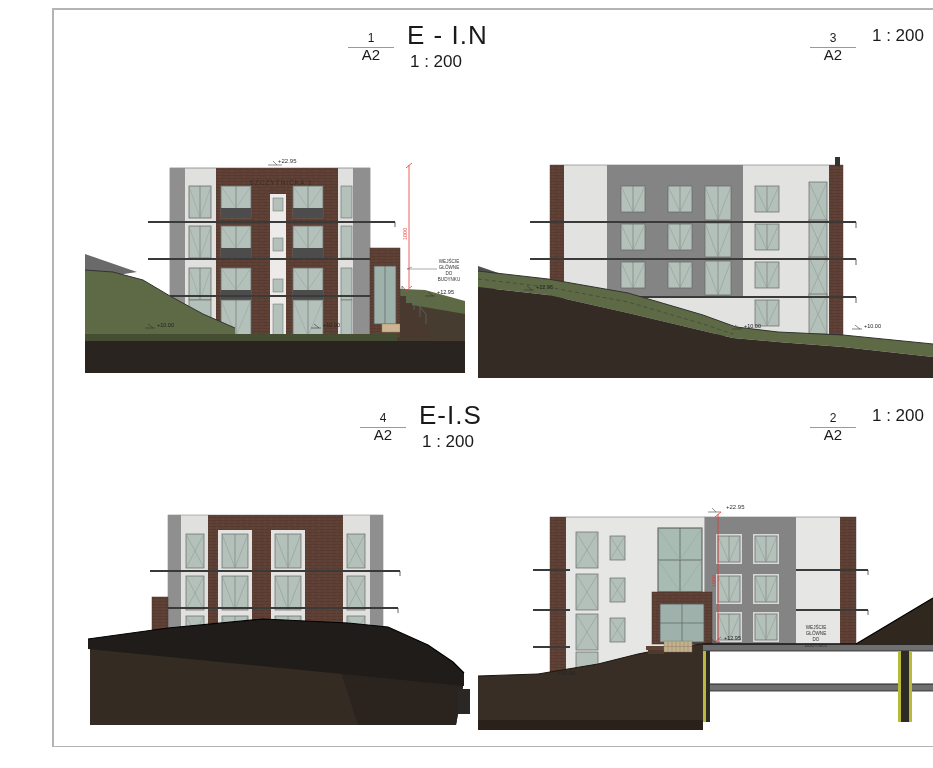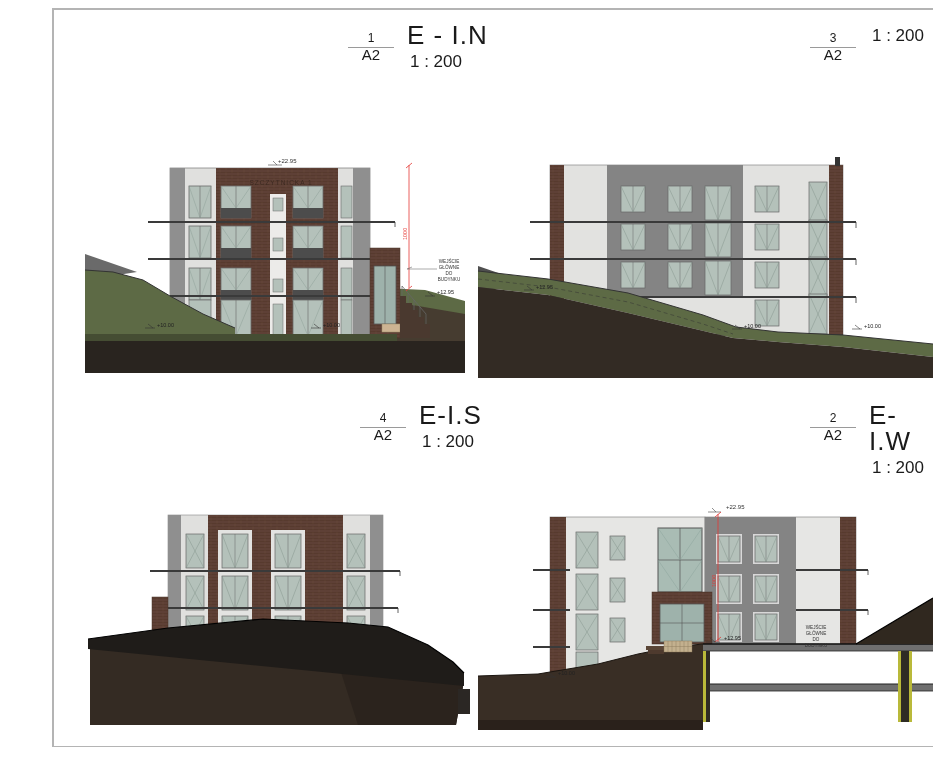--- a/index.html
+++ b/index.html
@@ -68,21 +68,20 @@
     </div>
   </div>
 
   <div class="titleblock" style="left:810px;top:402px;">
     <div class="frac">
       <span class="num">2</span>
       <span class="fline"></span>
       <span class="den">A2</span>
     </div>
     <div class="tcol">
-      <div class="tname">E-I.W</div>
       <div class="tscale">1 : 200</div>
     </div>
   </div>
 
   <div class="view" style="left:85px;top:138px;">
   <svg width="380" height="235" viewBox="0 0 380 235">
     <defs>
       <pattern id="brkN" width="12" height="6" patternUnits="userSpaceOnUse">
         <rect width="12" height="6" fill="#5e4036"></rect>
         <path d="M0 1.5h12M0 4.5h12" stroke="#523629" stroke-width="0.6"></path>

